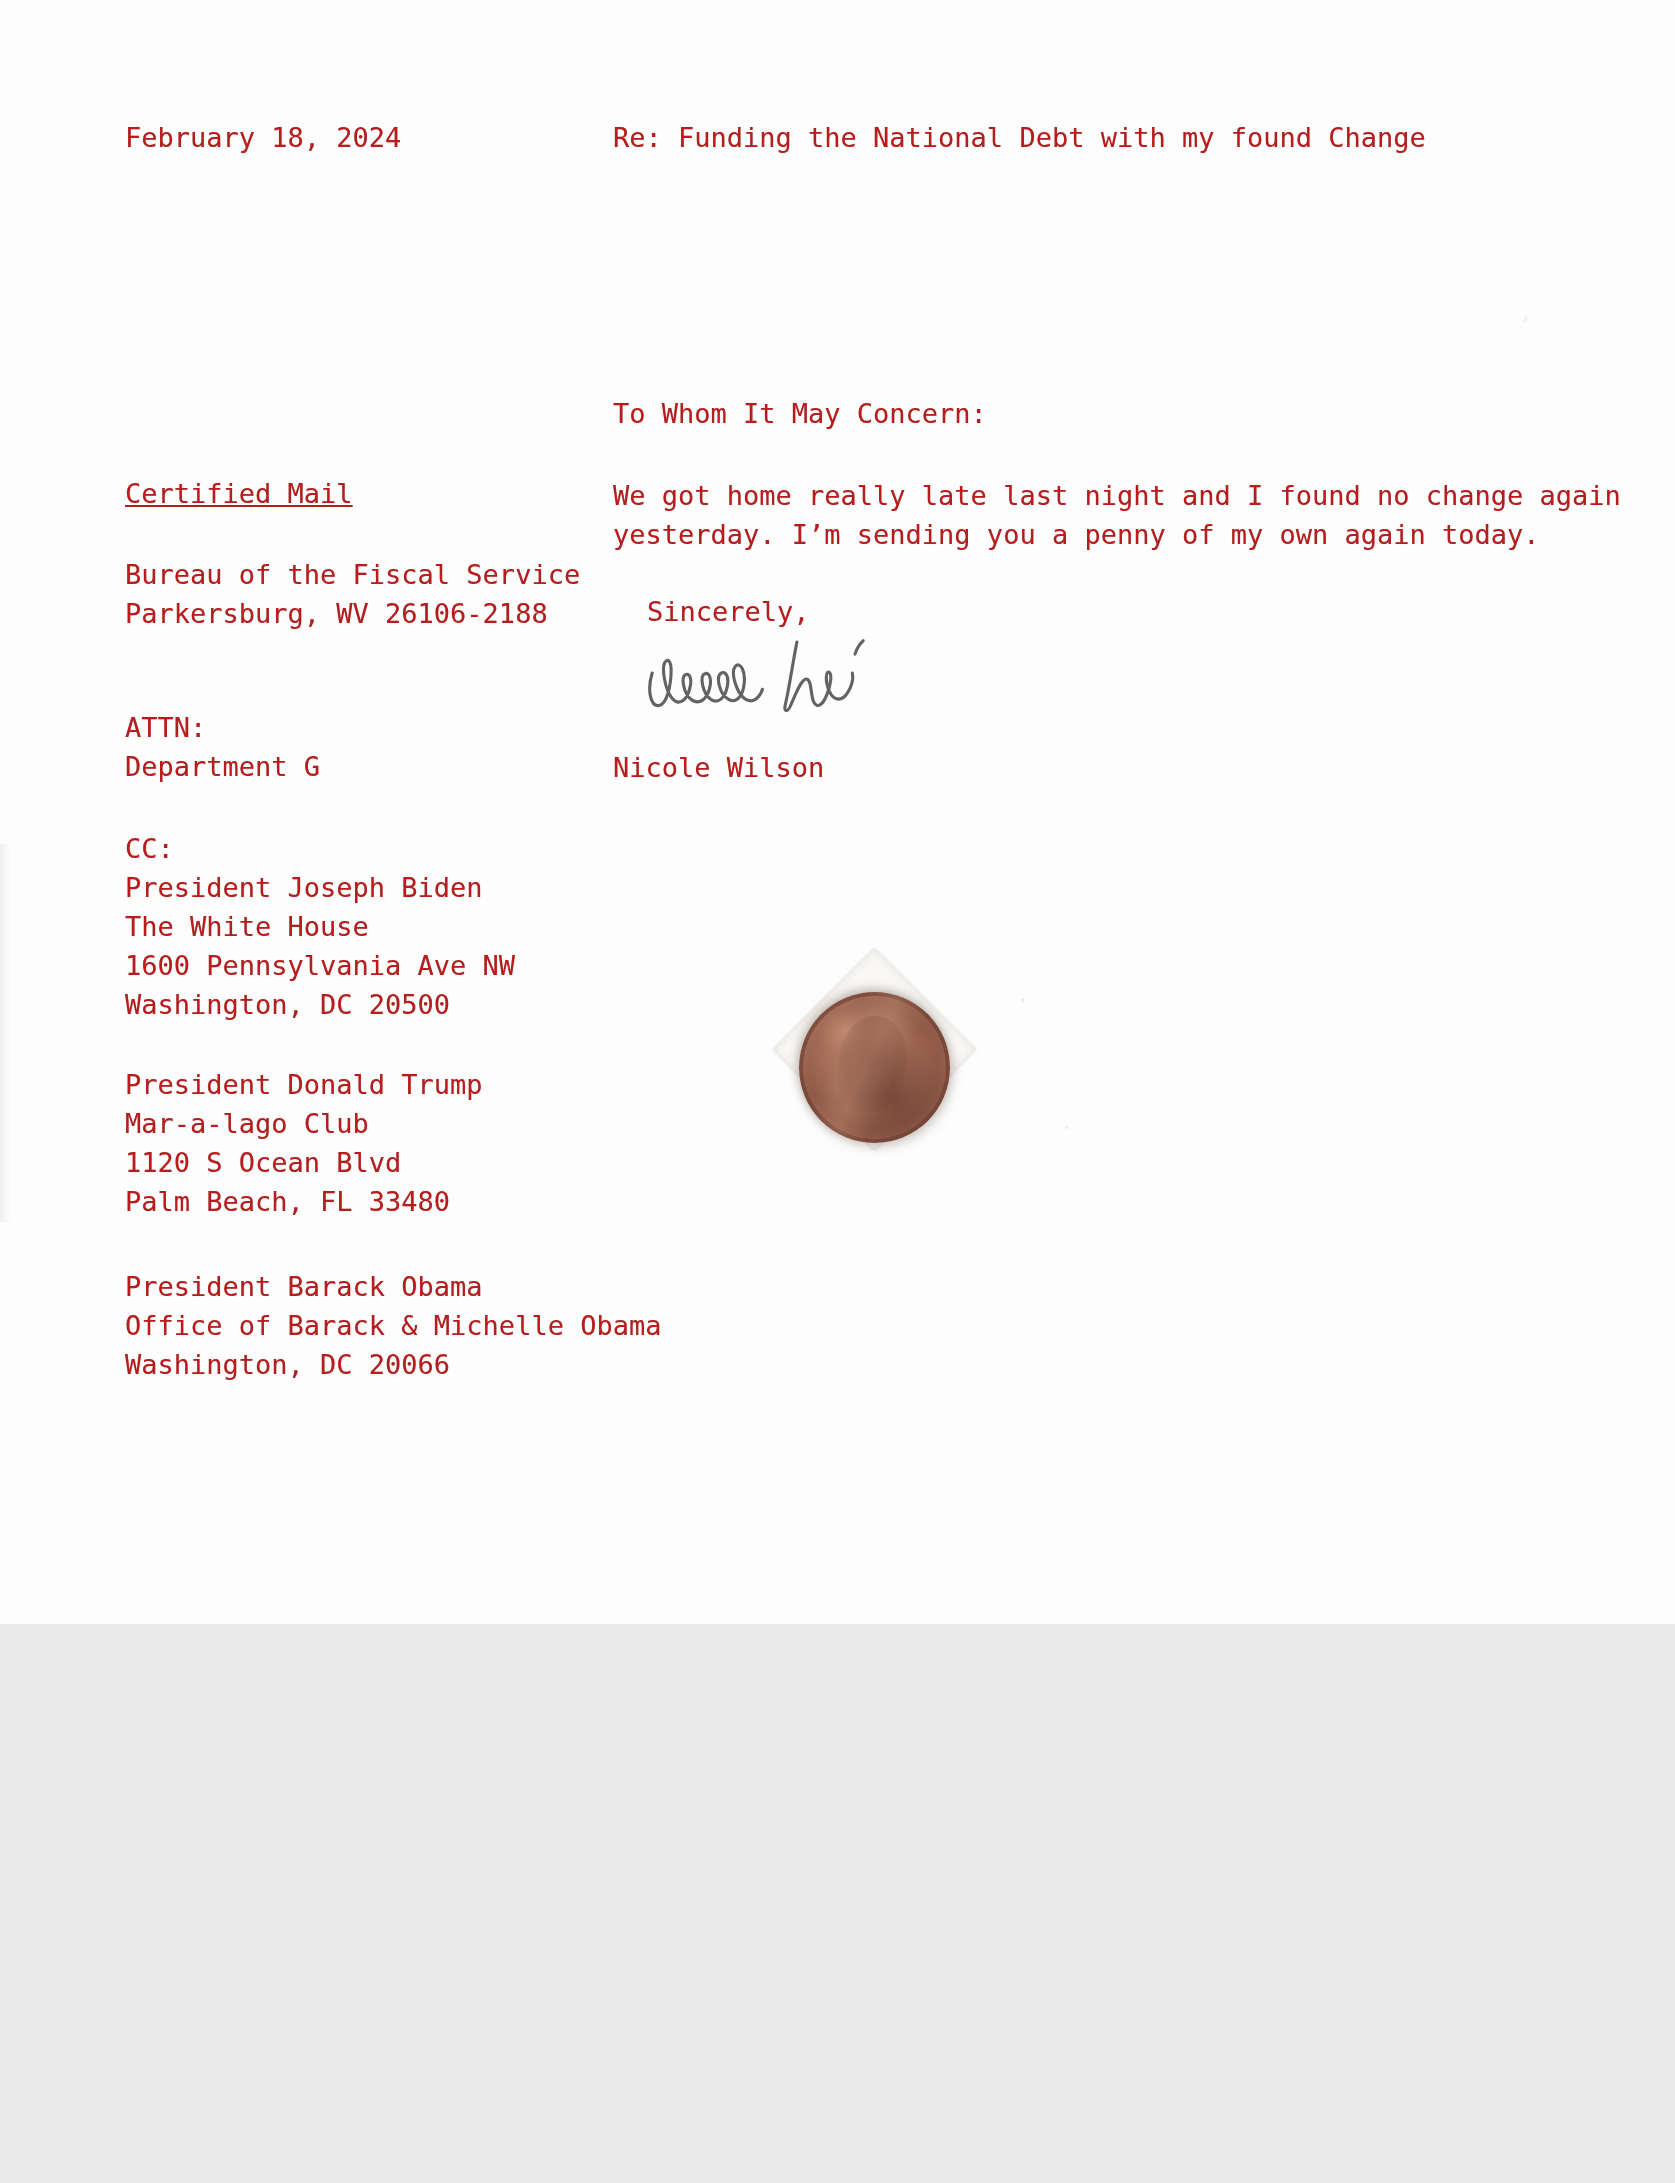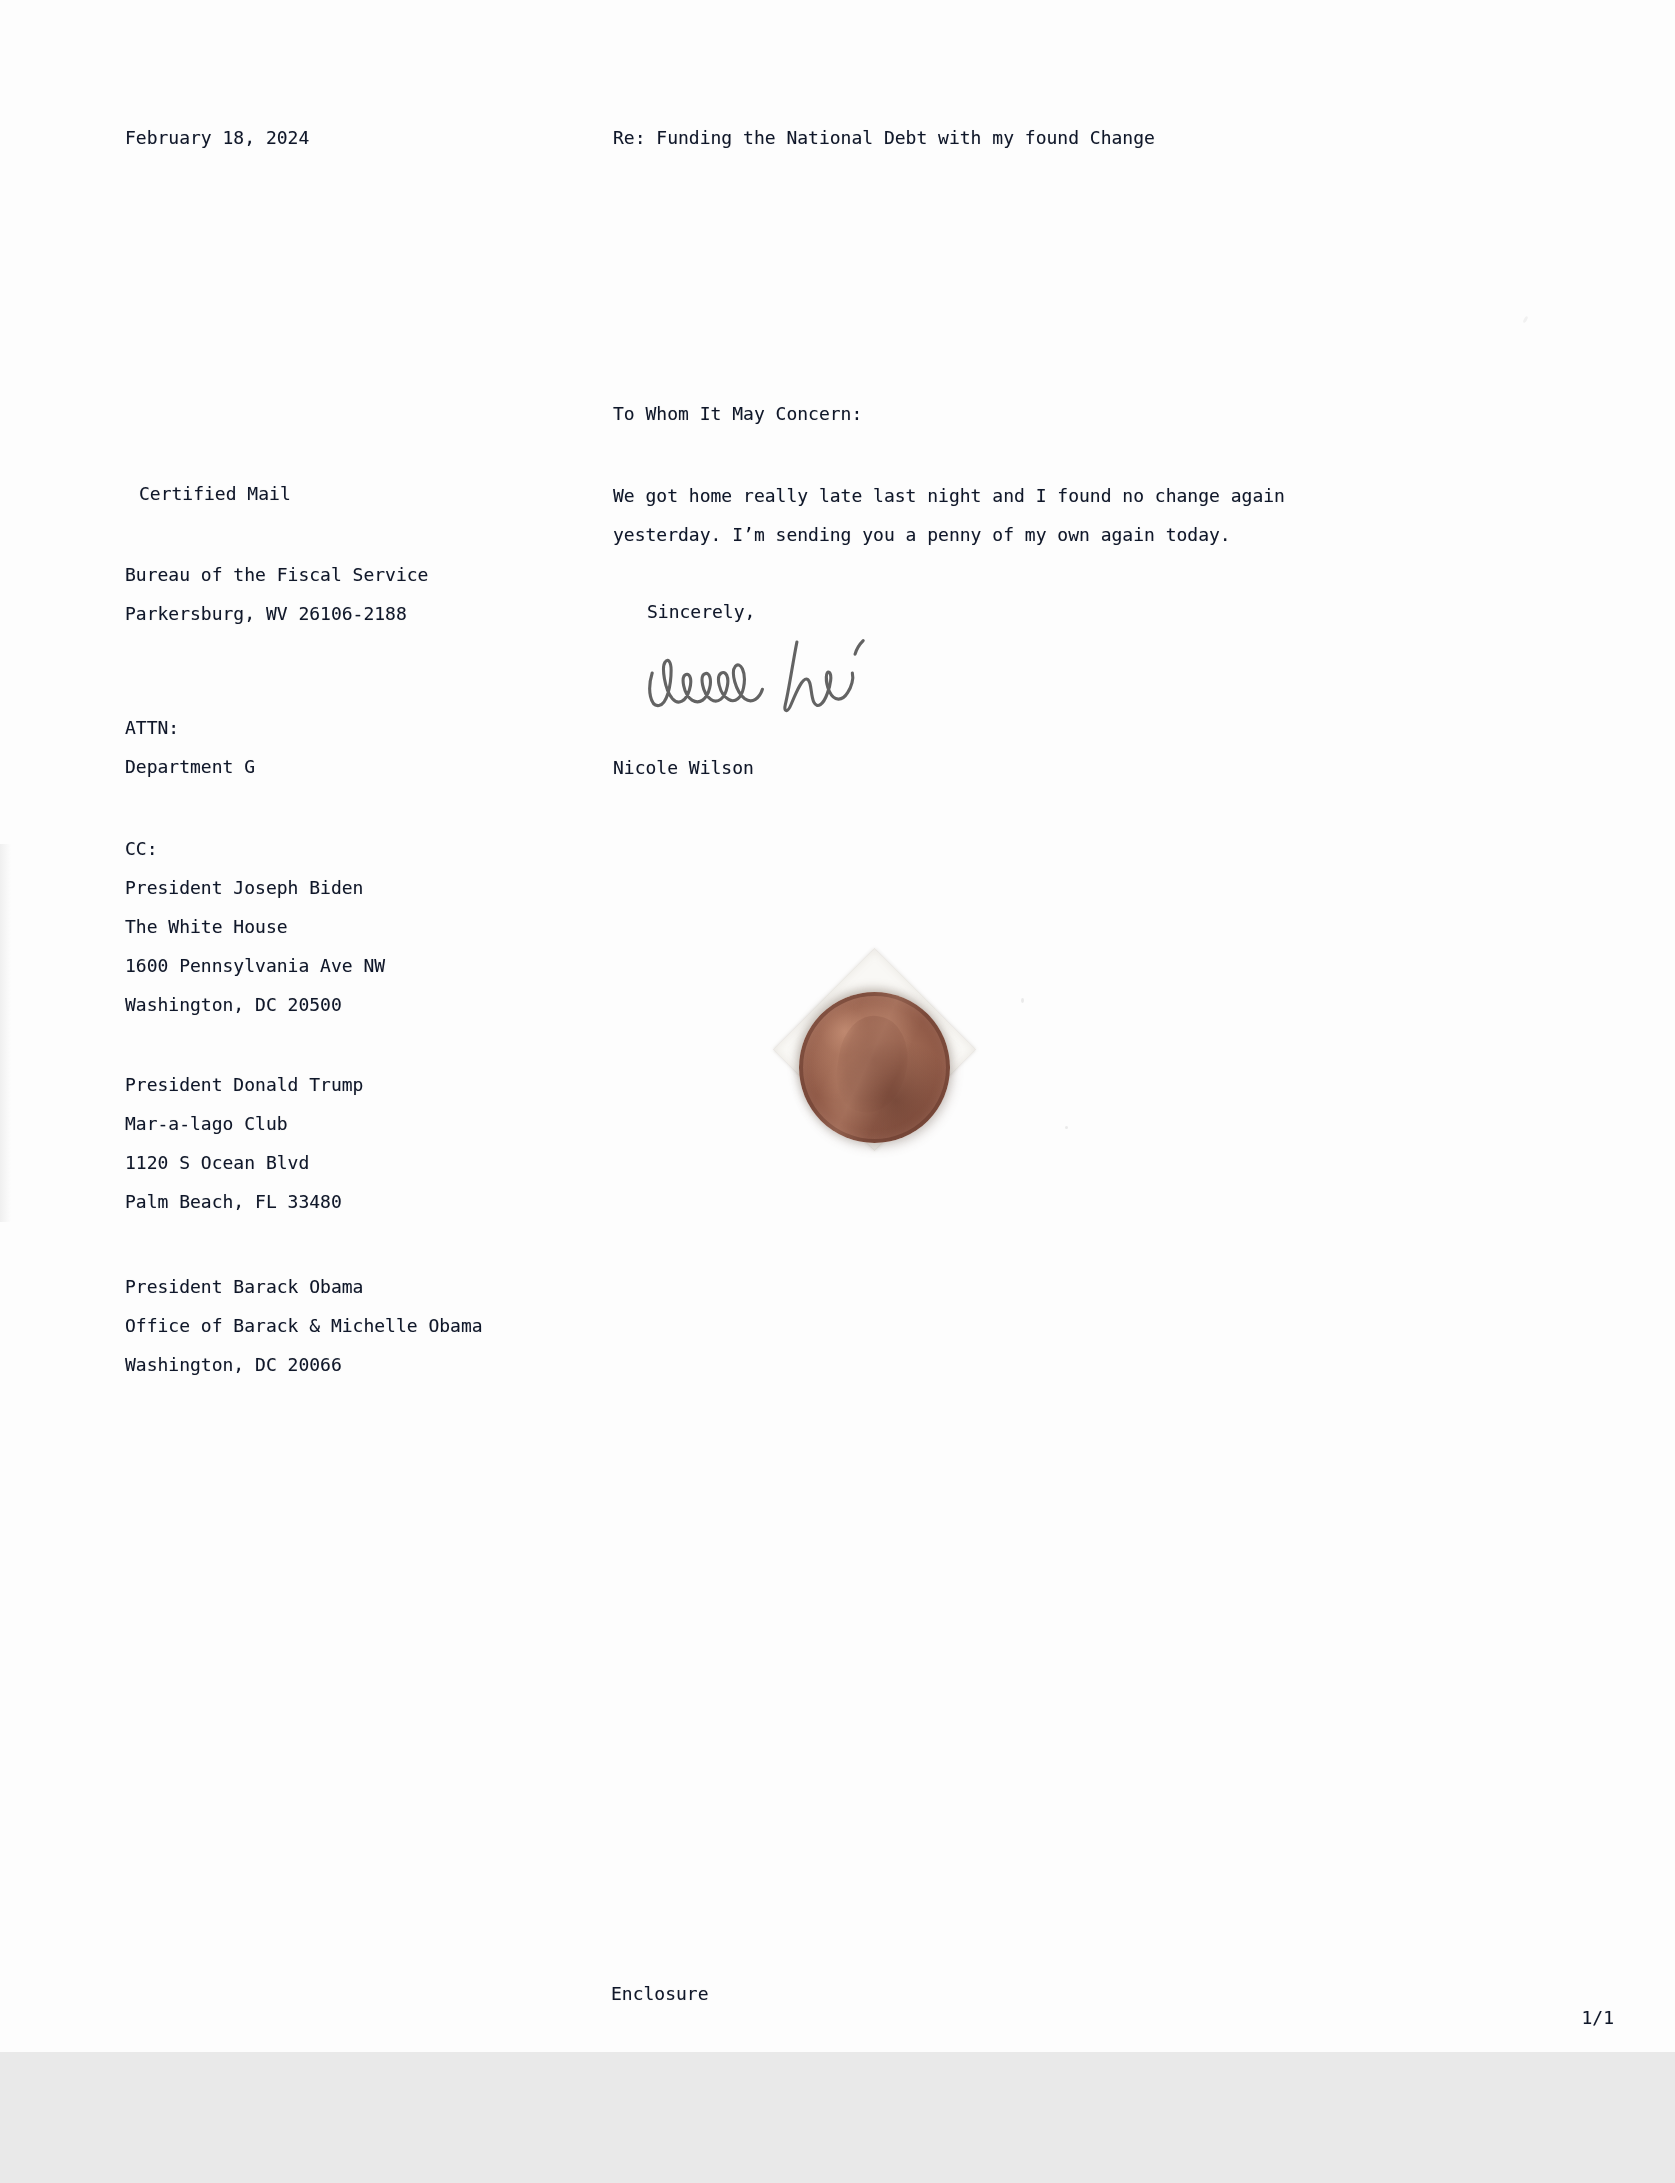--- a/index.html
+++ b/index.html
@@ -3,35 +3,35 @@
 <meta charset="utf-8">
 <style>
   html, body {
     margin: 0;
     padding: 0;
     background: #e9e9e9;
   }
   .page {
     position: relative;
     width: 1675px;
-    height: 2052px;
+    height: 1624px;
     background: #fdfdfd;
     overflow: hidden;
     font-family: "DejaVu Sans Mono", "Liberation Mono", monospace;
-    font-size: 18px;
+    font-size: 27px;
     line-height: 39px;
-    color: #0f172a;
+    color: #b91c1c;
     text-shadow: 0 0 0.7px rgba(70,70,70,.35);
   }
   .ln { white-space: pre; }
   .abs { position: absolute; }
 
   
   .date       { left: 125px; top: 118px; }
-  .delivery   { left: 139px; top: 474px; }
+  .delivery   { left: 125px; top: 474px; text-decoration: underline; }
   .recipient  { left: 125px; top: 555px; }
   .attn       { left: 125px; top: 708px; }
   .cc         { left: 125px; top: 829px; }
   .cc2        { left: 125px; top: 1065px; }
   .cc3        { left: 125px; top: 1267px; }
   .sender     { left: 125px; top: 1856px; }
 
   
   .subject    { left: 613px; top: 118px; }
   .salutation { left: 613px; top: 394px; text-align: right; }

